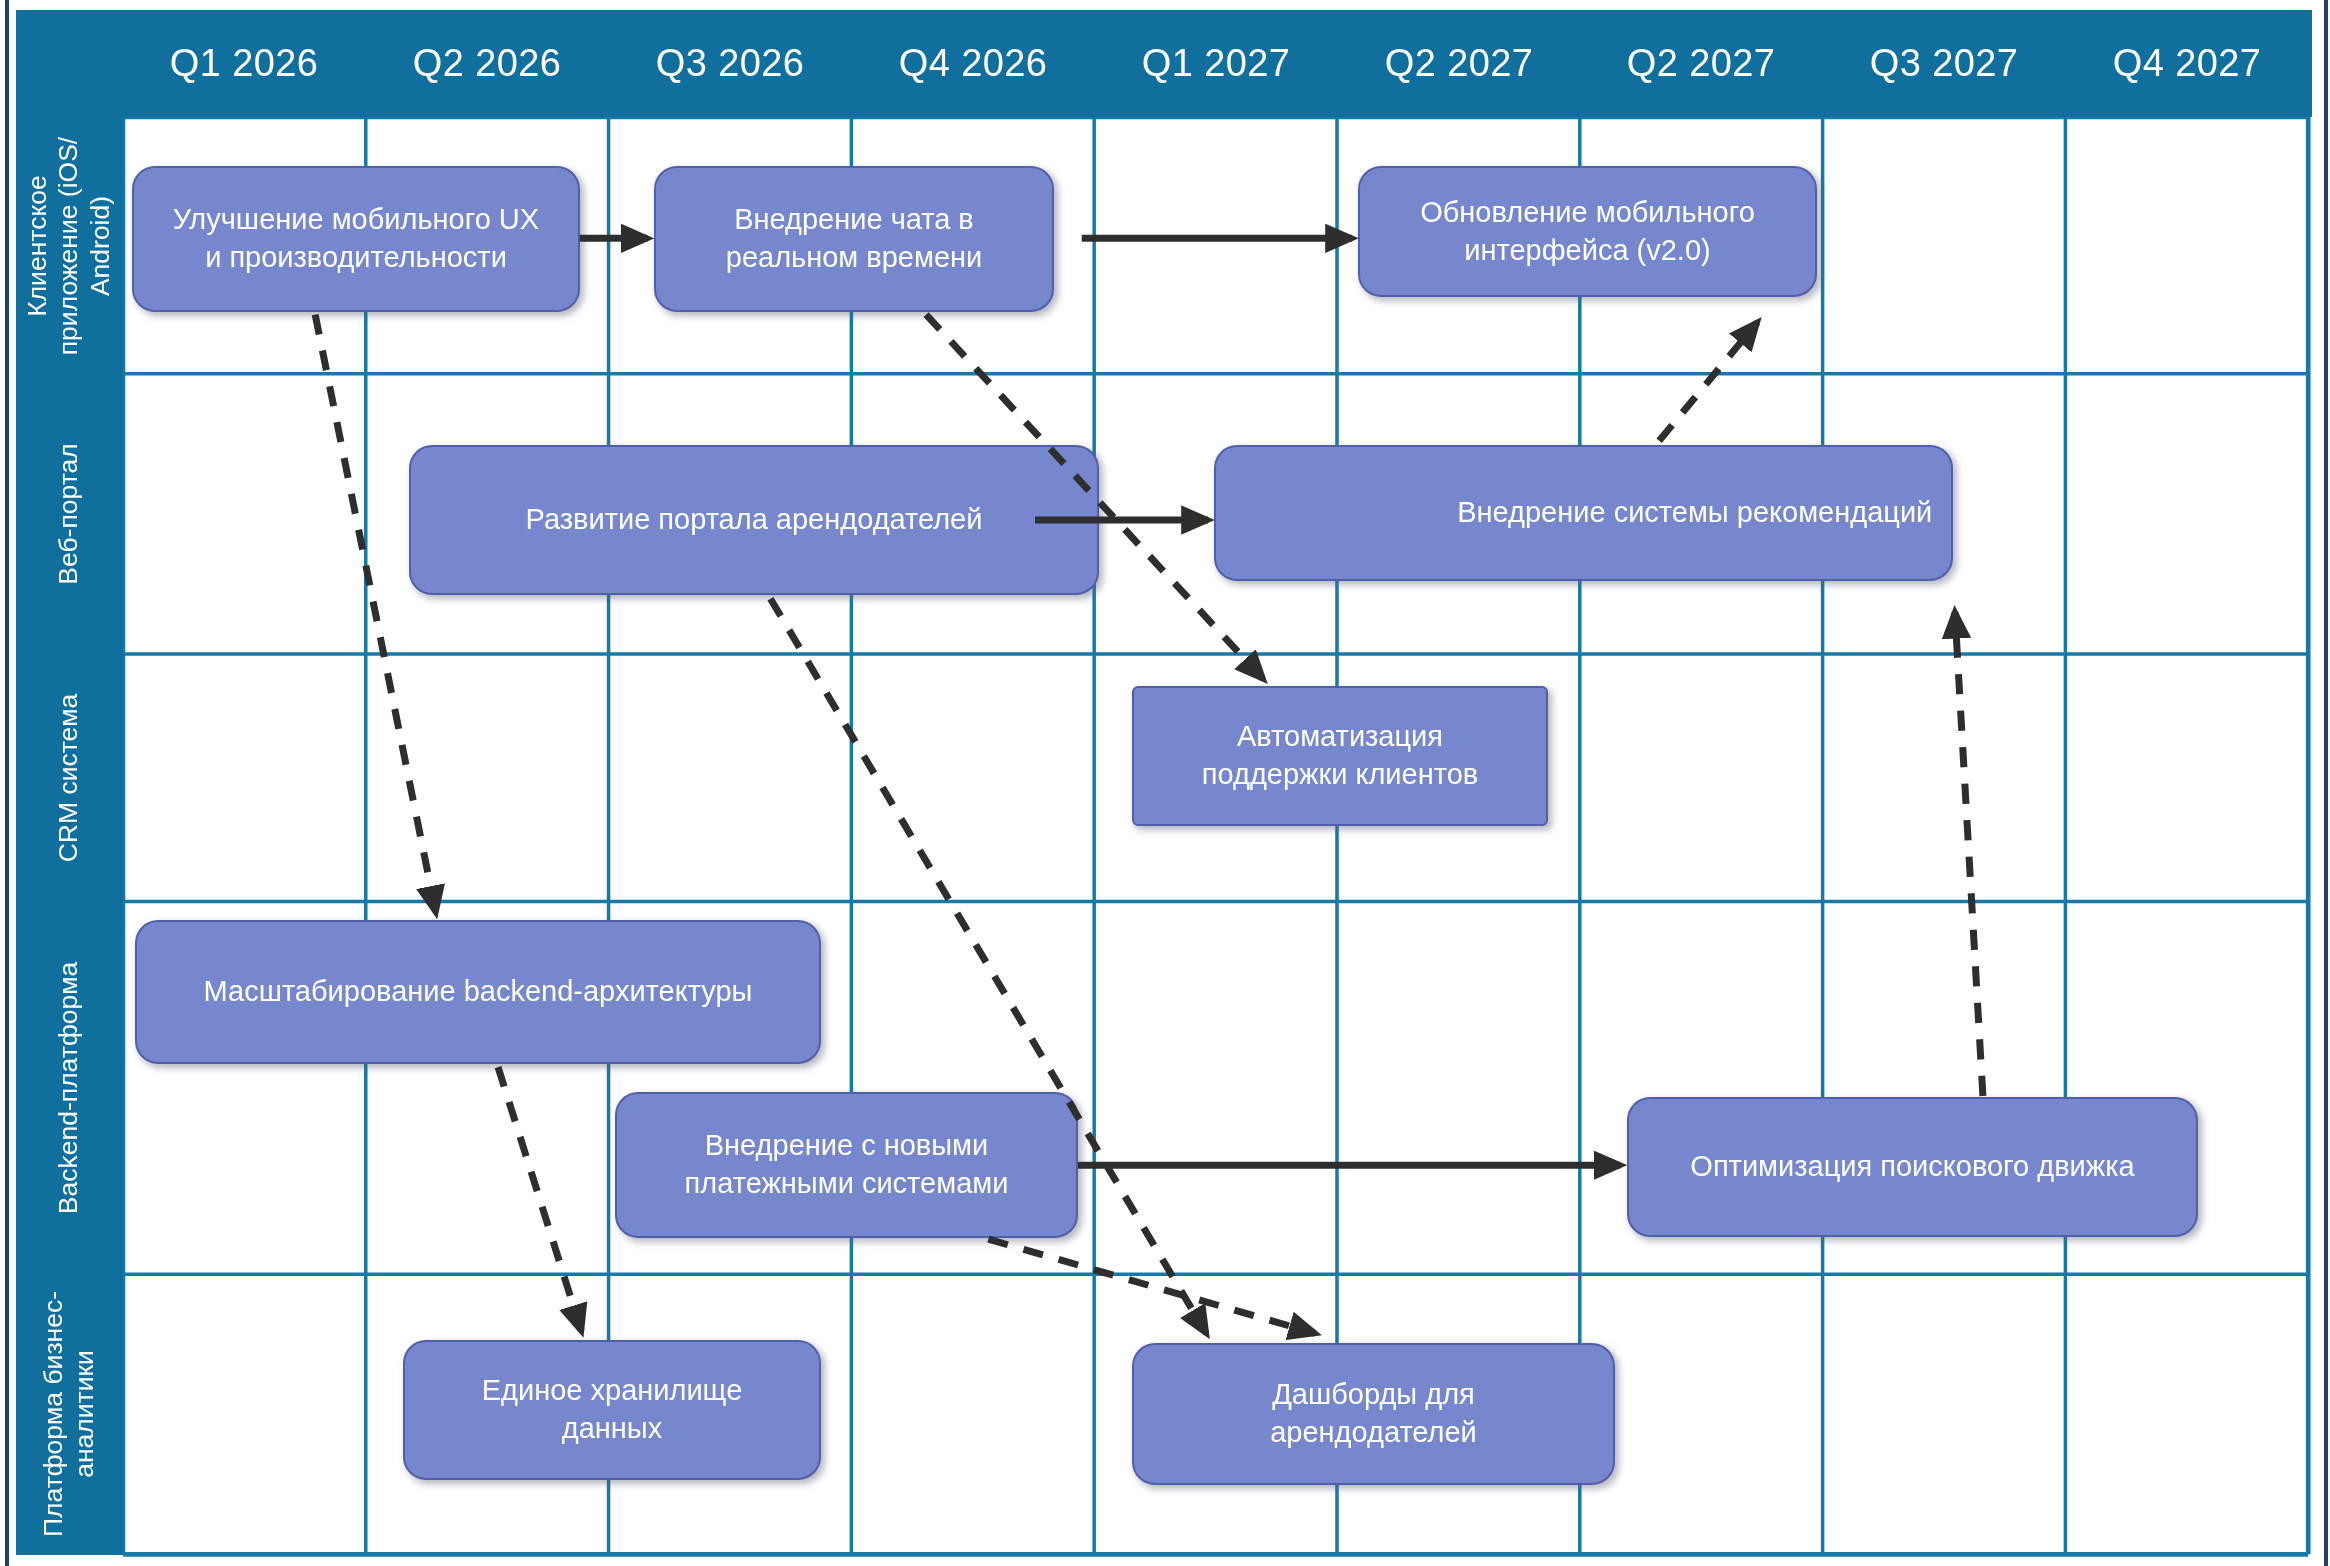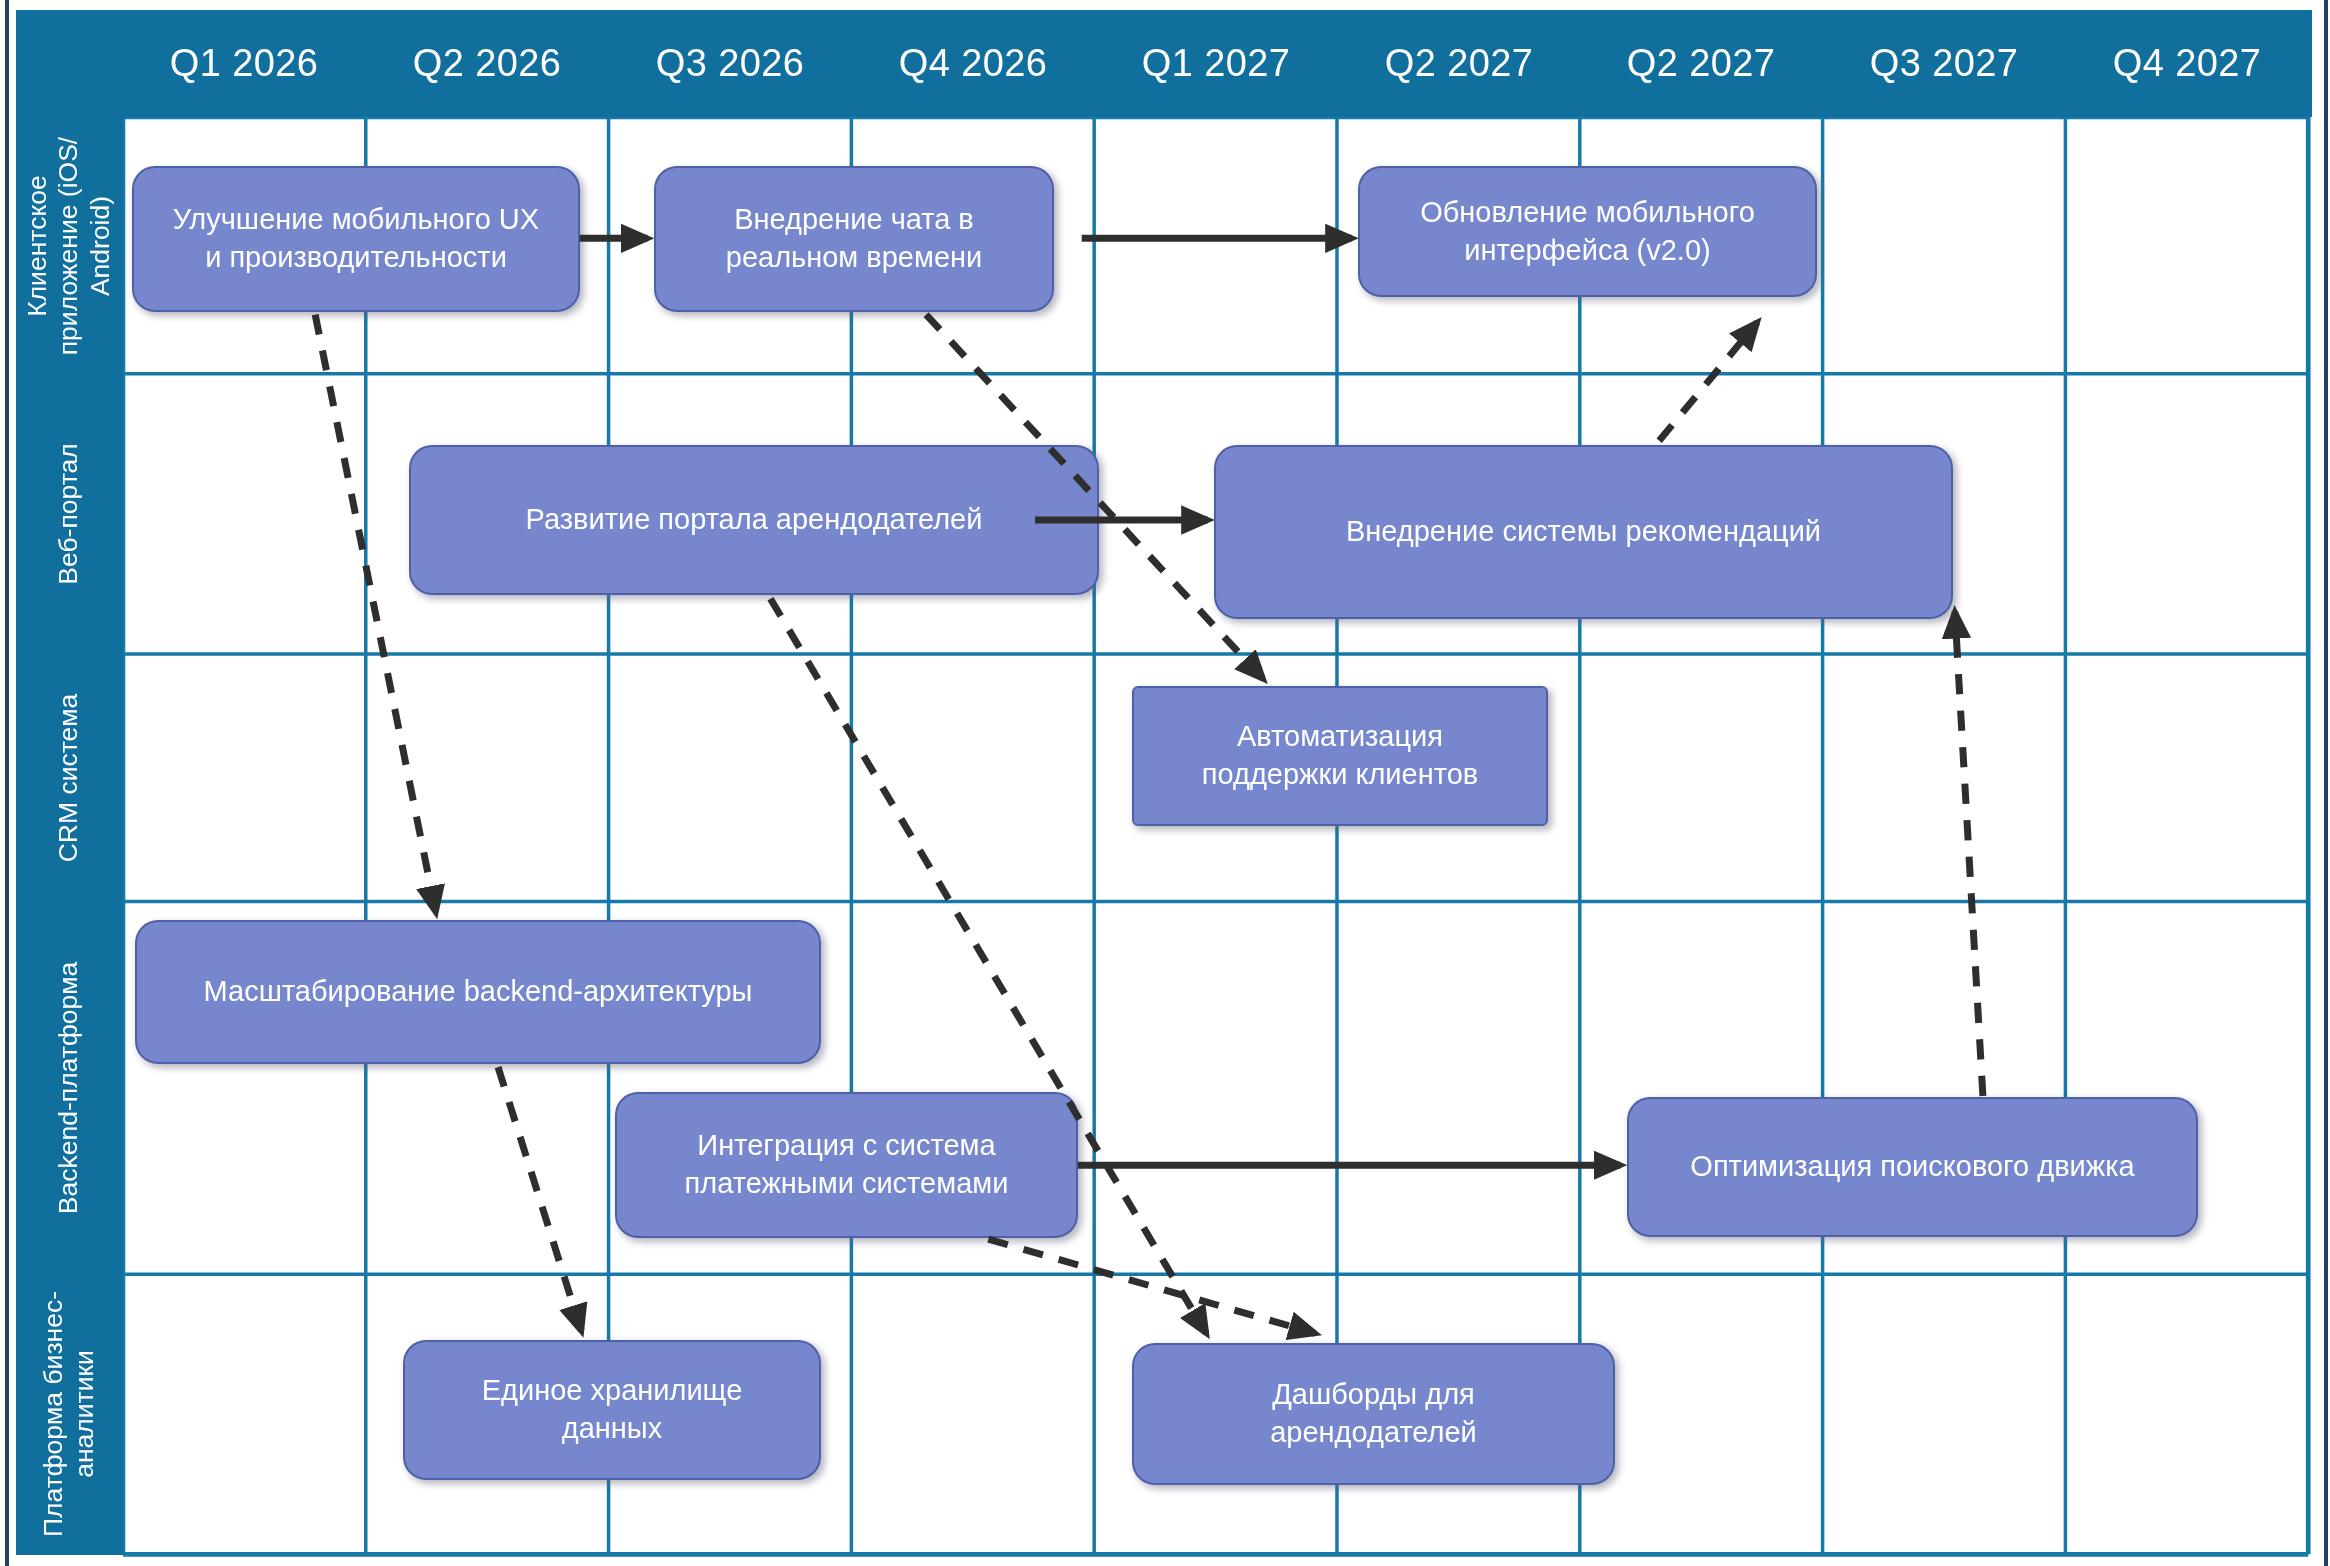--- a/index.html
+++ b/index.html
@@ -92,32 +92,32 @@
       <div class="task-label">Внедрение чата в
 реальном времени</div>
     </div>
     <div class="task" style="left: 1358px; top: 166px; width: 459px; height: 131px;">
       <div class="task-label">Обновление мобильного
 интерфейса (v2.0)</div>
     </div>
     <div class="task" style="left: 409px; top: 445px; width: 690px; height: 150px;">
       <div class="task-label">Развитие портала арендодателей</div>
     </div>
-    <div class="task" style="left: 1214px; top: 445px; width: 739px; height: 174px;">
+    <div class="task" style="left: 1214px; top: 445px; width: 739px; height: 136px; justify-content: flex-end;">
       <div class="task-label">Внедрение системы рекомендаций</div>
     </div>
     <div class="task" style="left: 1132px; top: 686px; width: 416px; height: 140px; border-radius: 6px;">
       <div class="task-label">Автоматизация
 поддержки клиентов</div>
     </div>
     <div class="task" style="left: 135px; top: 920px; width: 686px; height: 144px;">
       <div class="task-label">Масштабирование backend-архитектуры</div>
     </div>
     <div class="task" style="left: 615px; top: 1092px; width: 463px; height: 146px;">
-      <div class="task-label">Интеграция с система
+      <div class="task-label">Внедрение с новыми
 платежными системами</div>
     </div>
     <div class="task" style="left: 1627px; top: 1097px; width: 571px; height: 140px;">
       <div class="task-label">Оптимизация поискового движка</div>
     </div>
     <div class="task" style="left: 403px; top: 1340px; width: 418px; height: 140px;">
       <div class="task-label">Единое хранилище
 данных</div>
     </div>
     <div class="task" style="left: 1132px; top: 1343px; width: 483px; height: 142px;">

